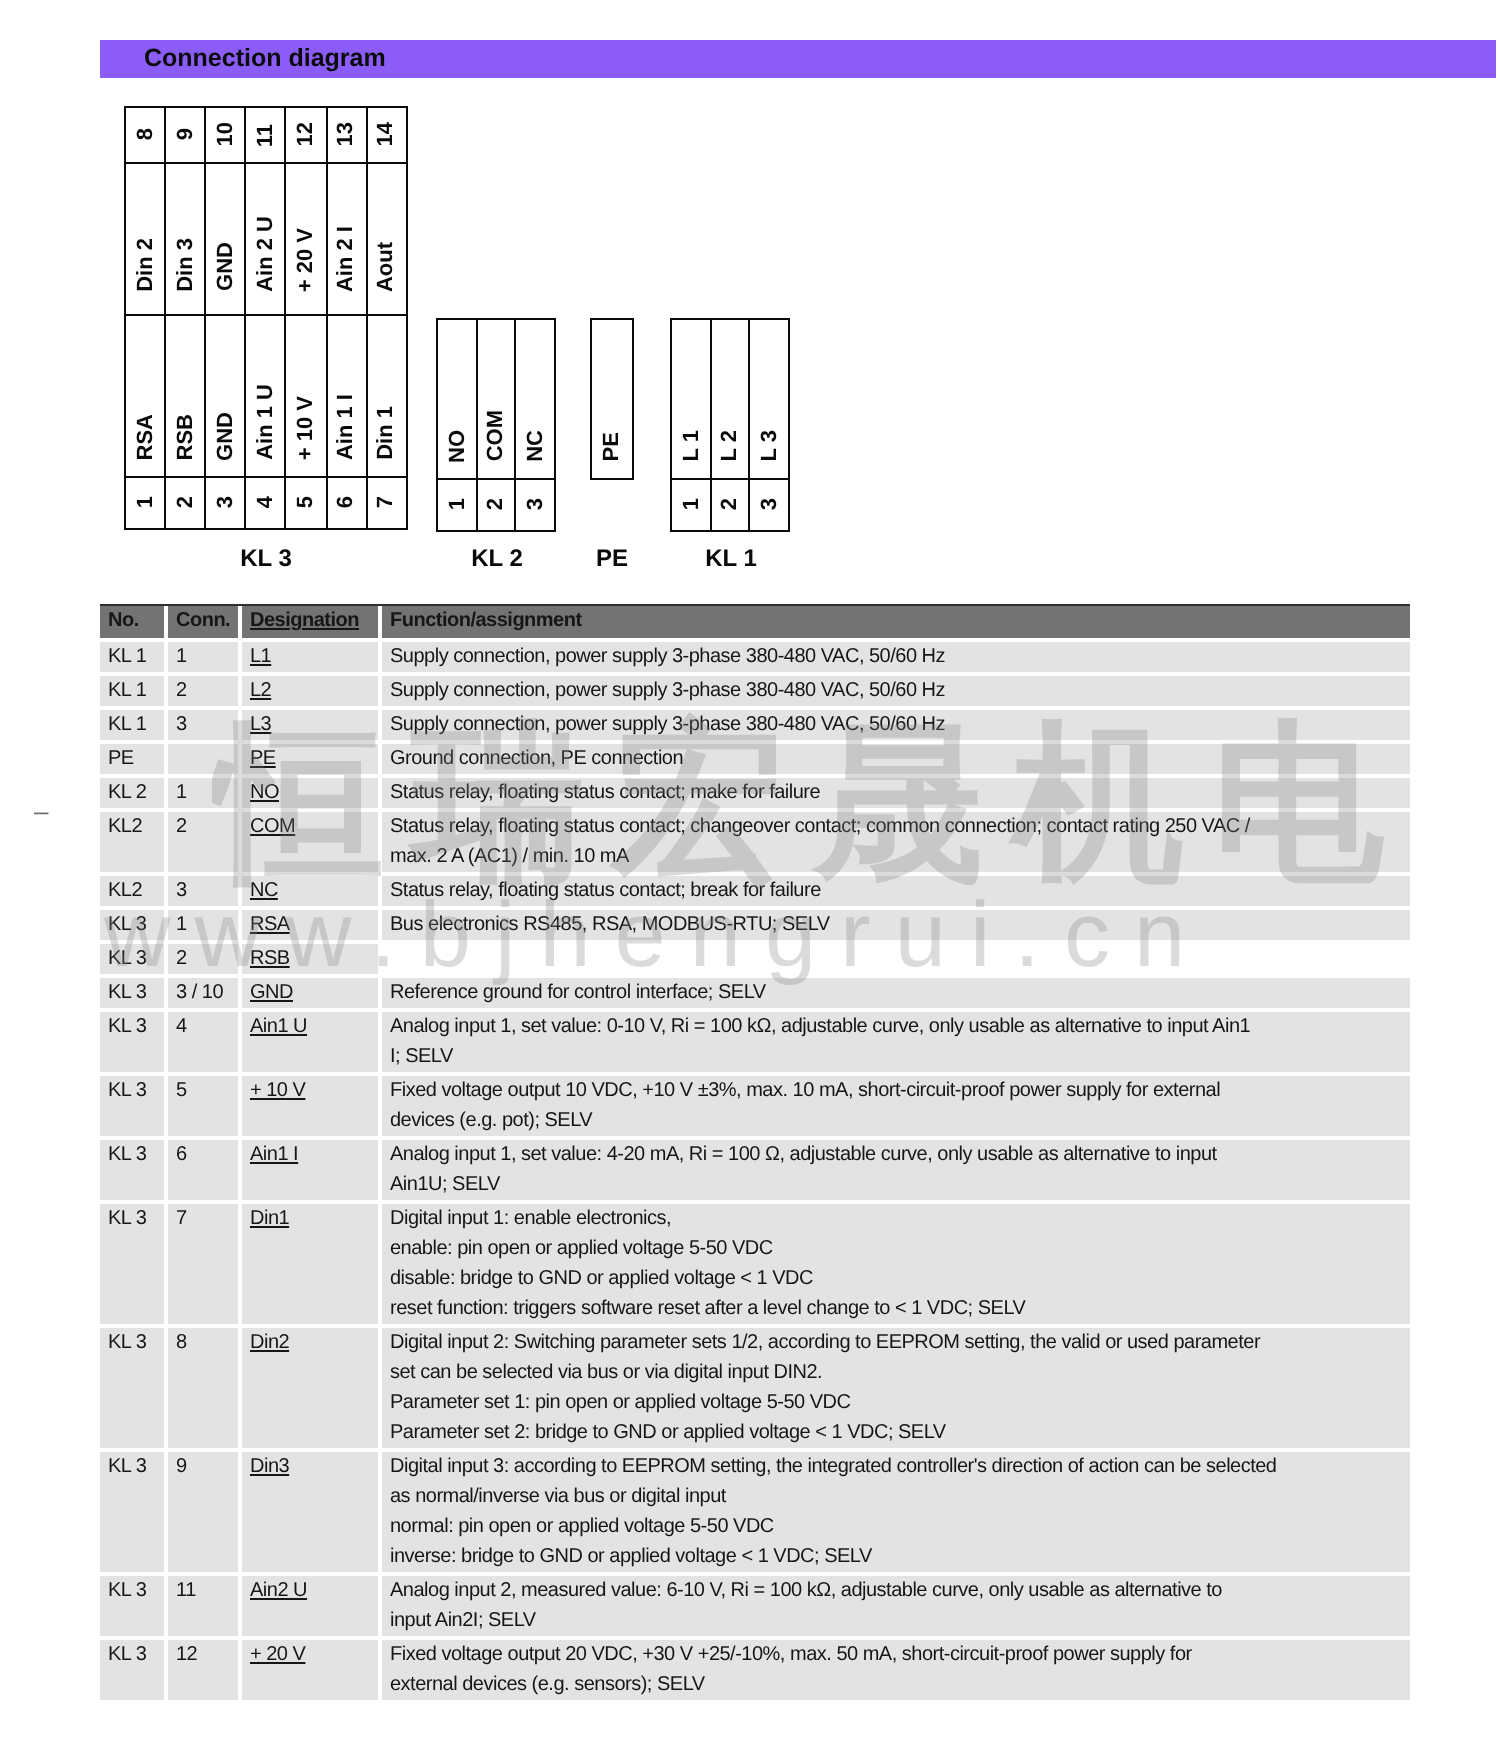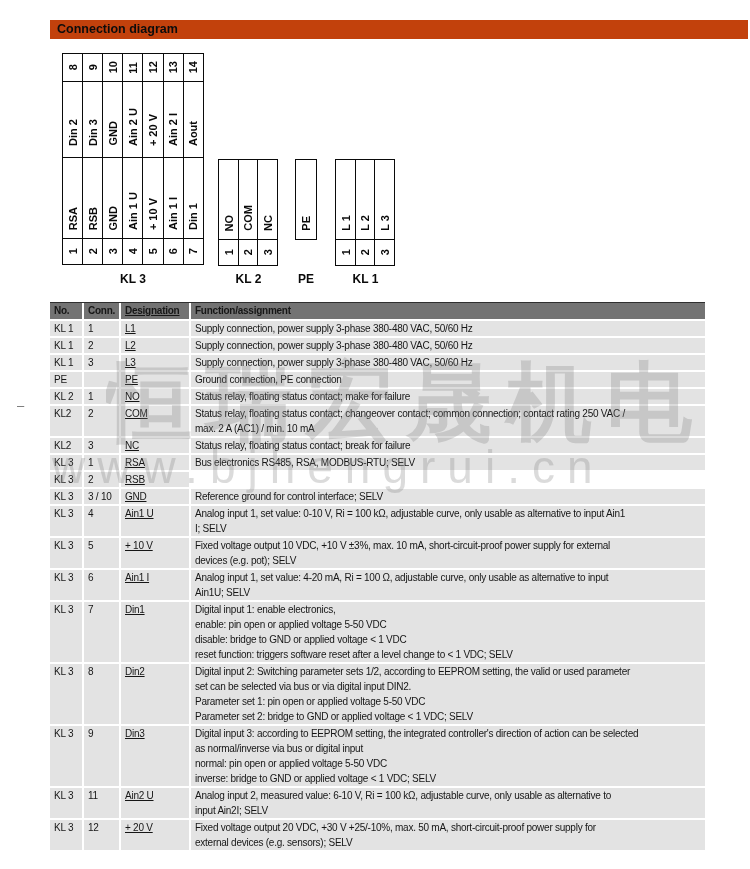--- a/index.html
+++ b/index.html
@@ -5,21 +5,21 @@
   html,body { margin:0; padding:0; }
   body {
     width:750px; height:869px; position:relative; overflow:hidden;
     background:#ffffff; color:#111;
     font-family:"Liberation Sans", sans-serif;
   }
 
   
   .title-bar {
     position:absolute; left:50px; top:20px; width:698px; height:19px;
-    background:#c2410c; box-sizing:border-box; padding-left:7px;
+    background:#8b5cf6; box-sizing:border-box; padding-left:22px;
     font-size:12.5px; font-weight:bold; line-height:19px; color:#0c0c0c;
   }
 
   
   .block { position:absolute; }
   .trow { display:flex; }
   .trow + .trow { margin-top:-1.4px; }
   .tcell {
     border:1.4px solid #0a0a0a; background:#fff; box-sizing:border-box;
     display:flex; justify-content:center;

